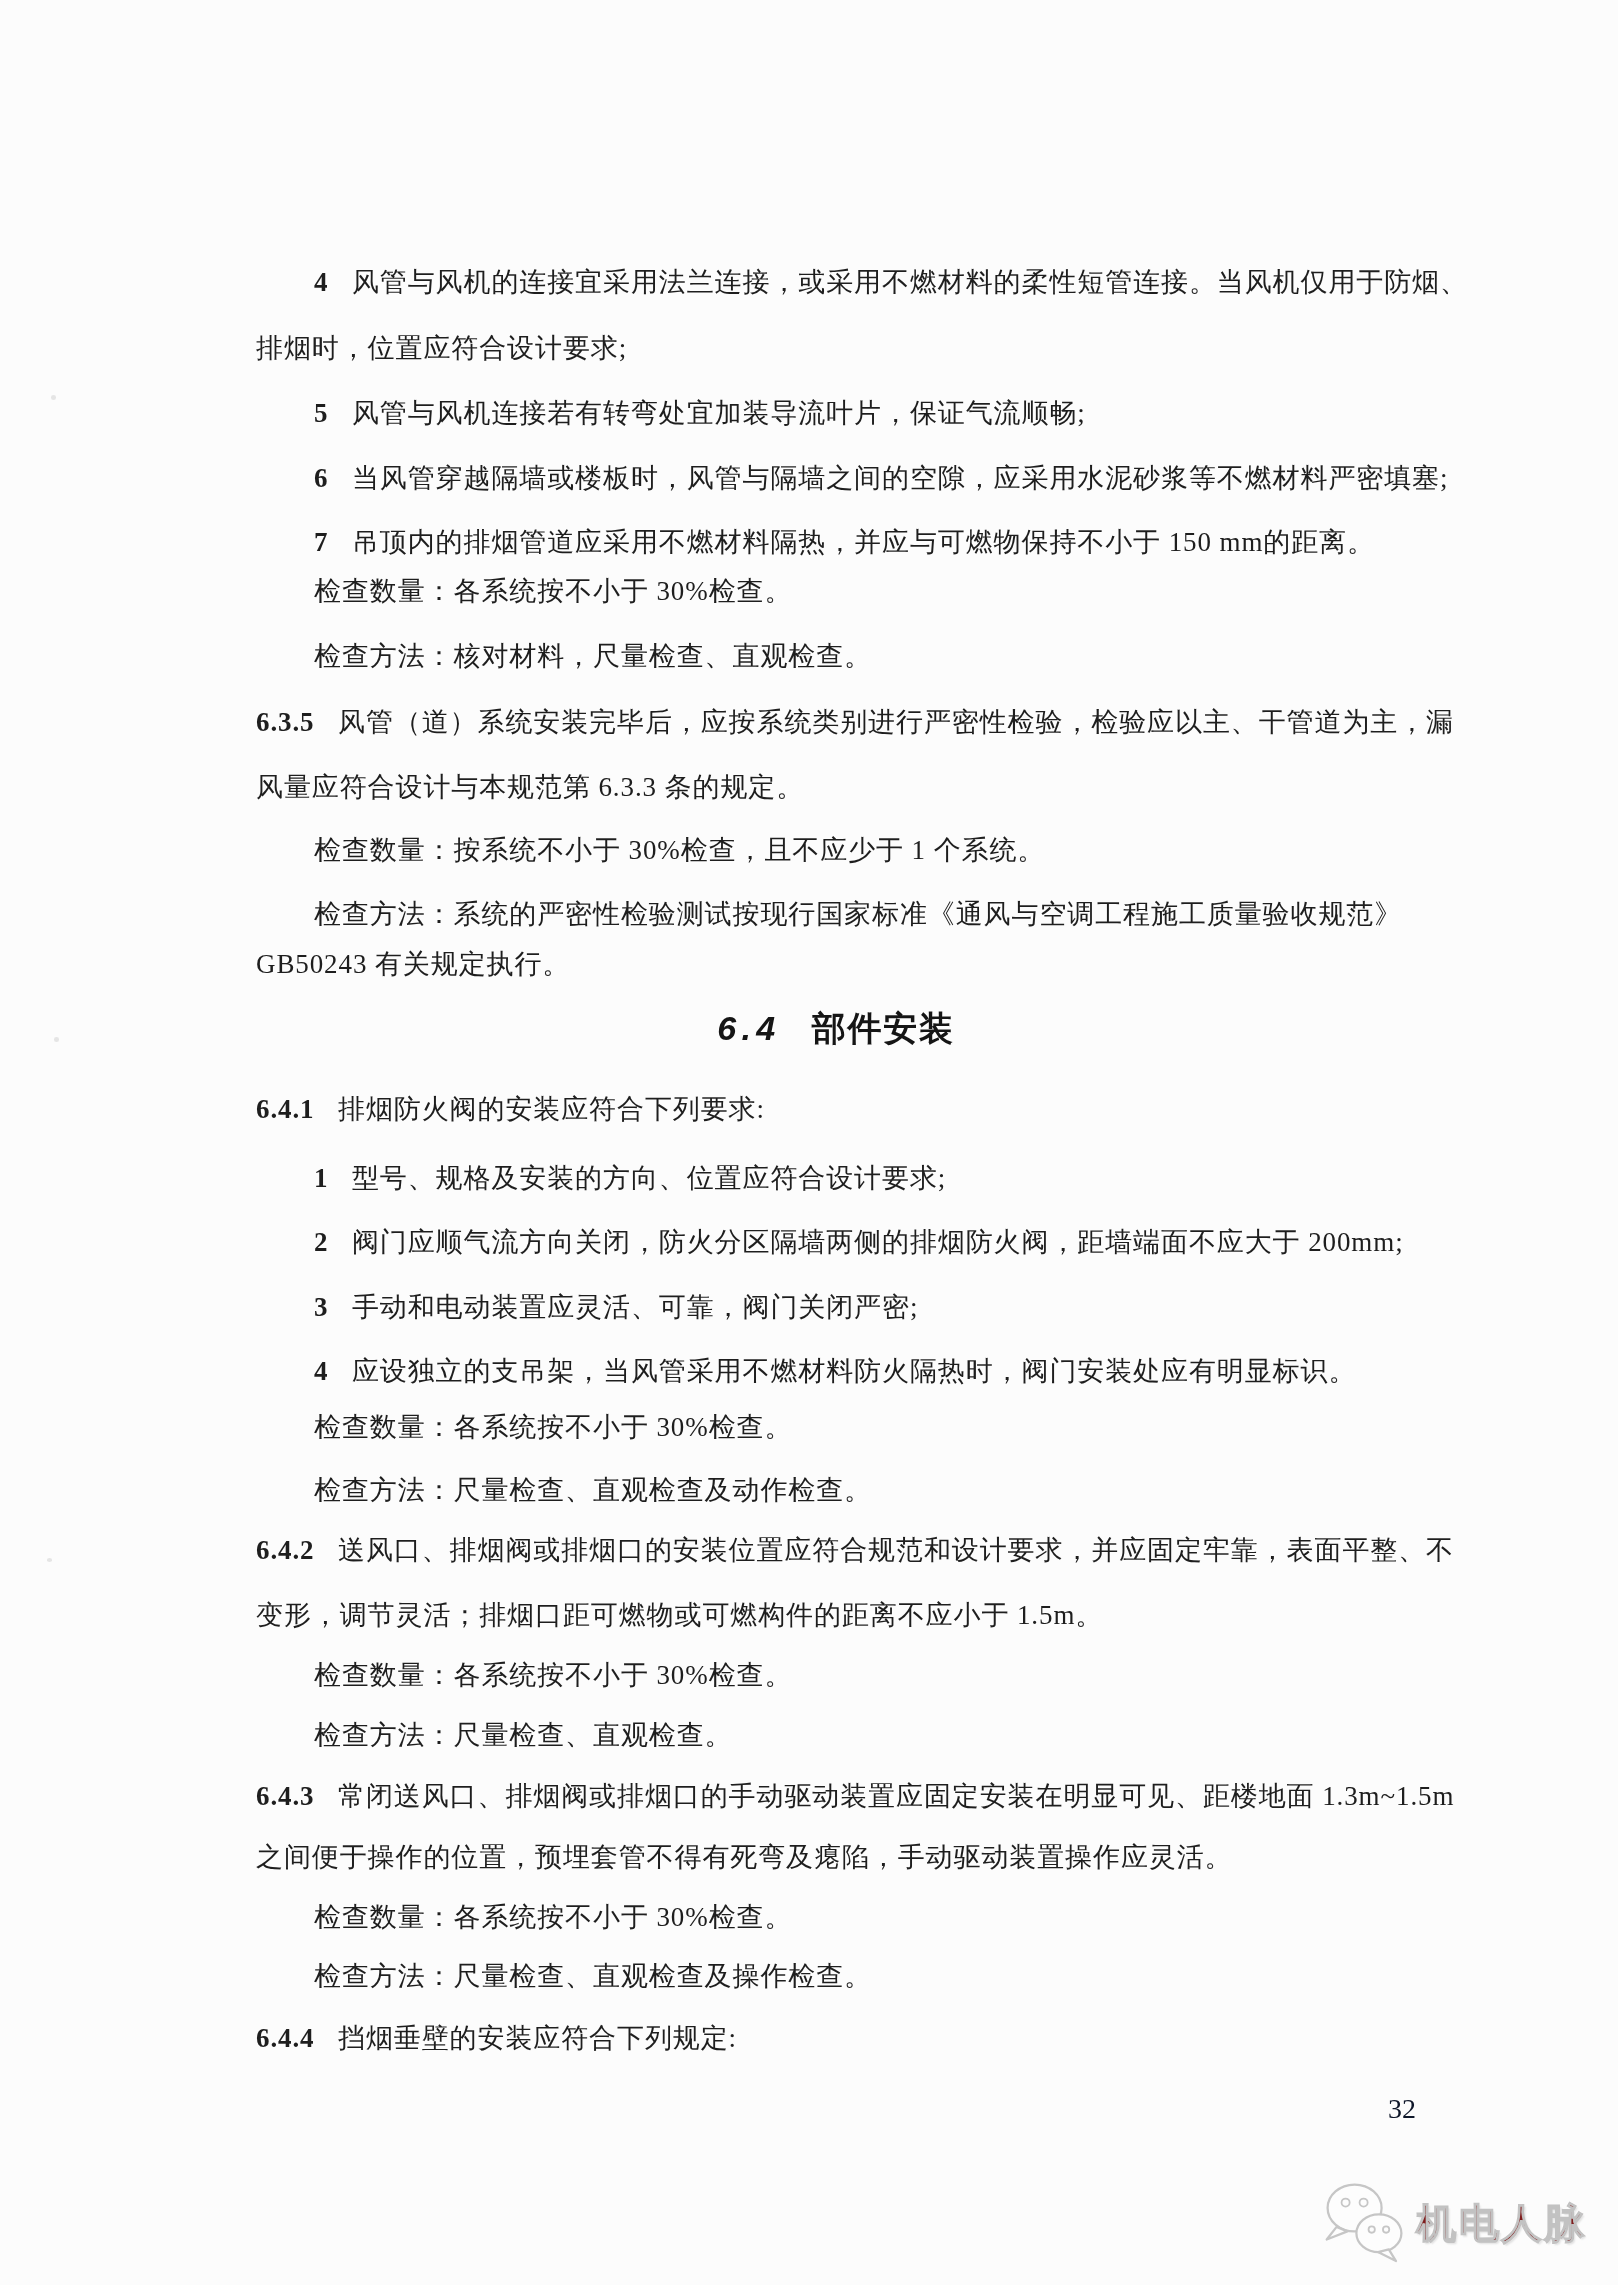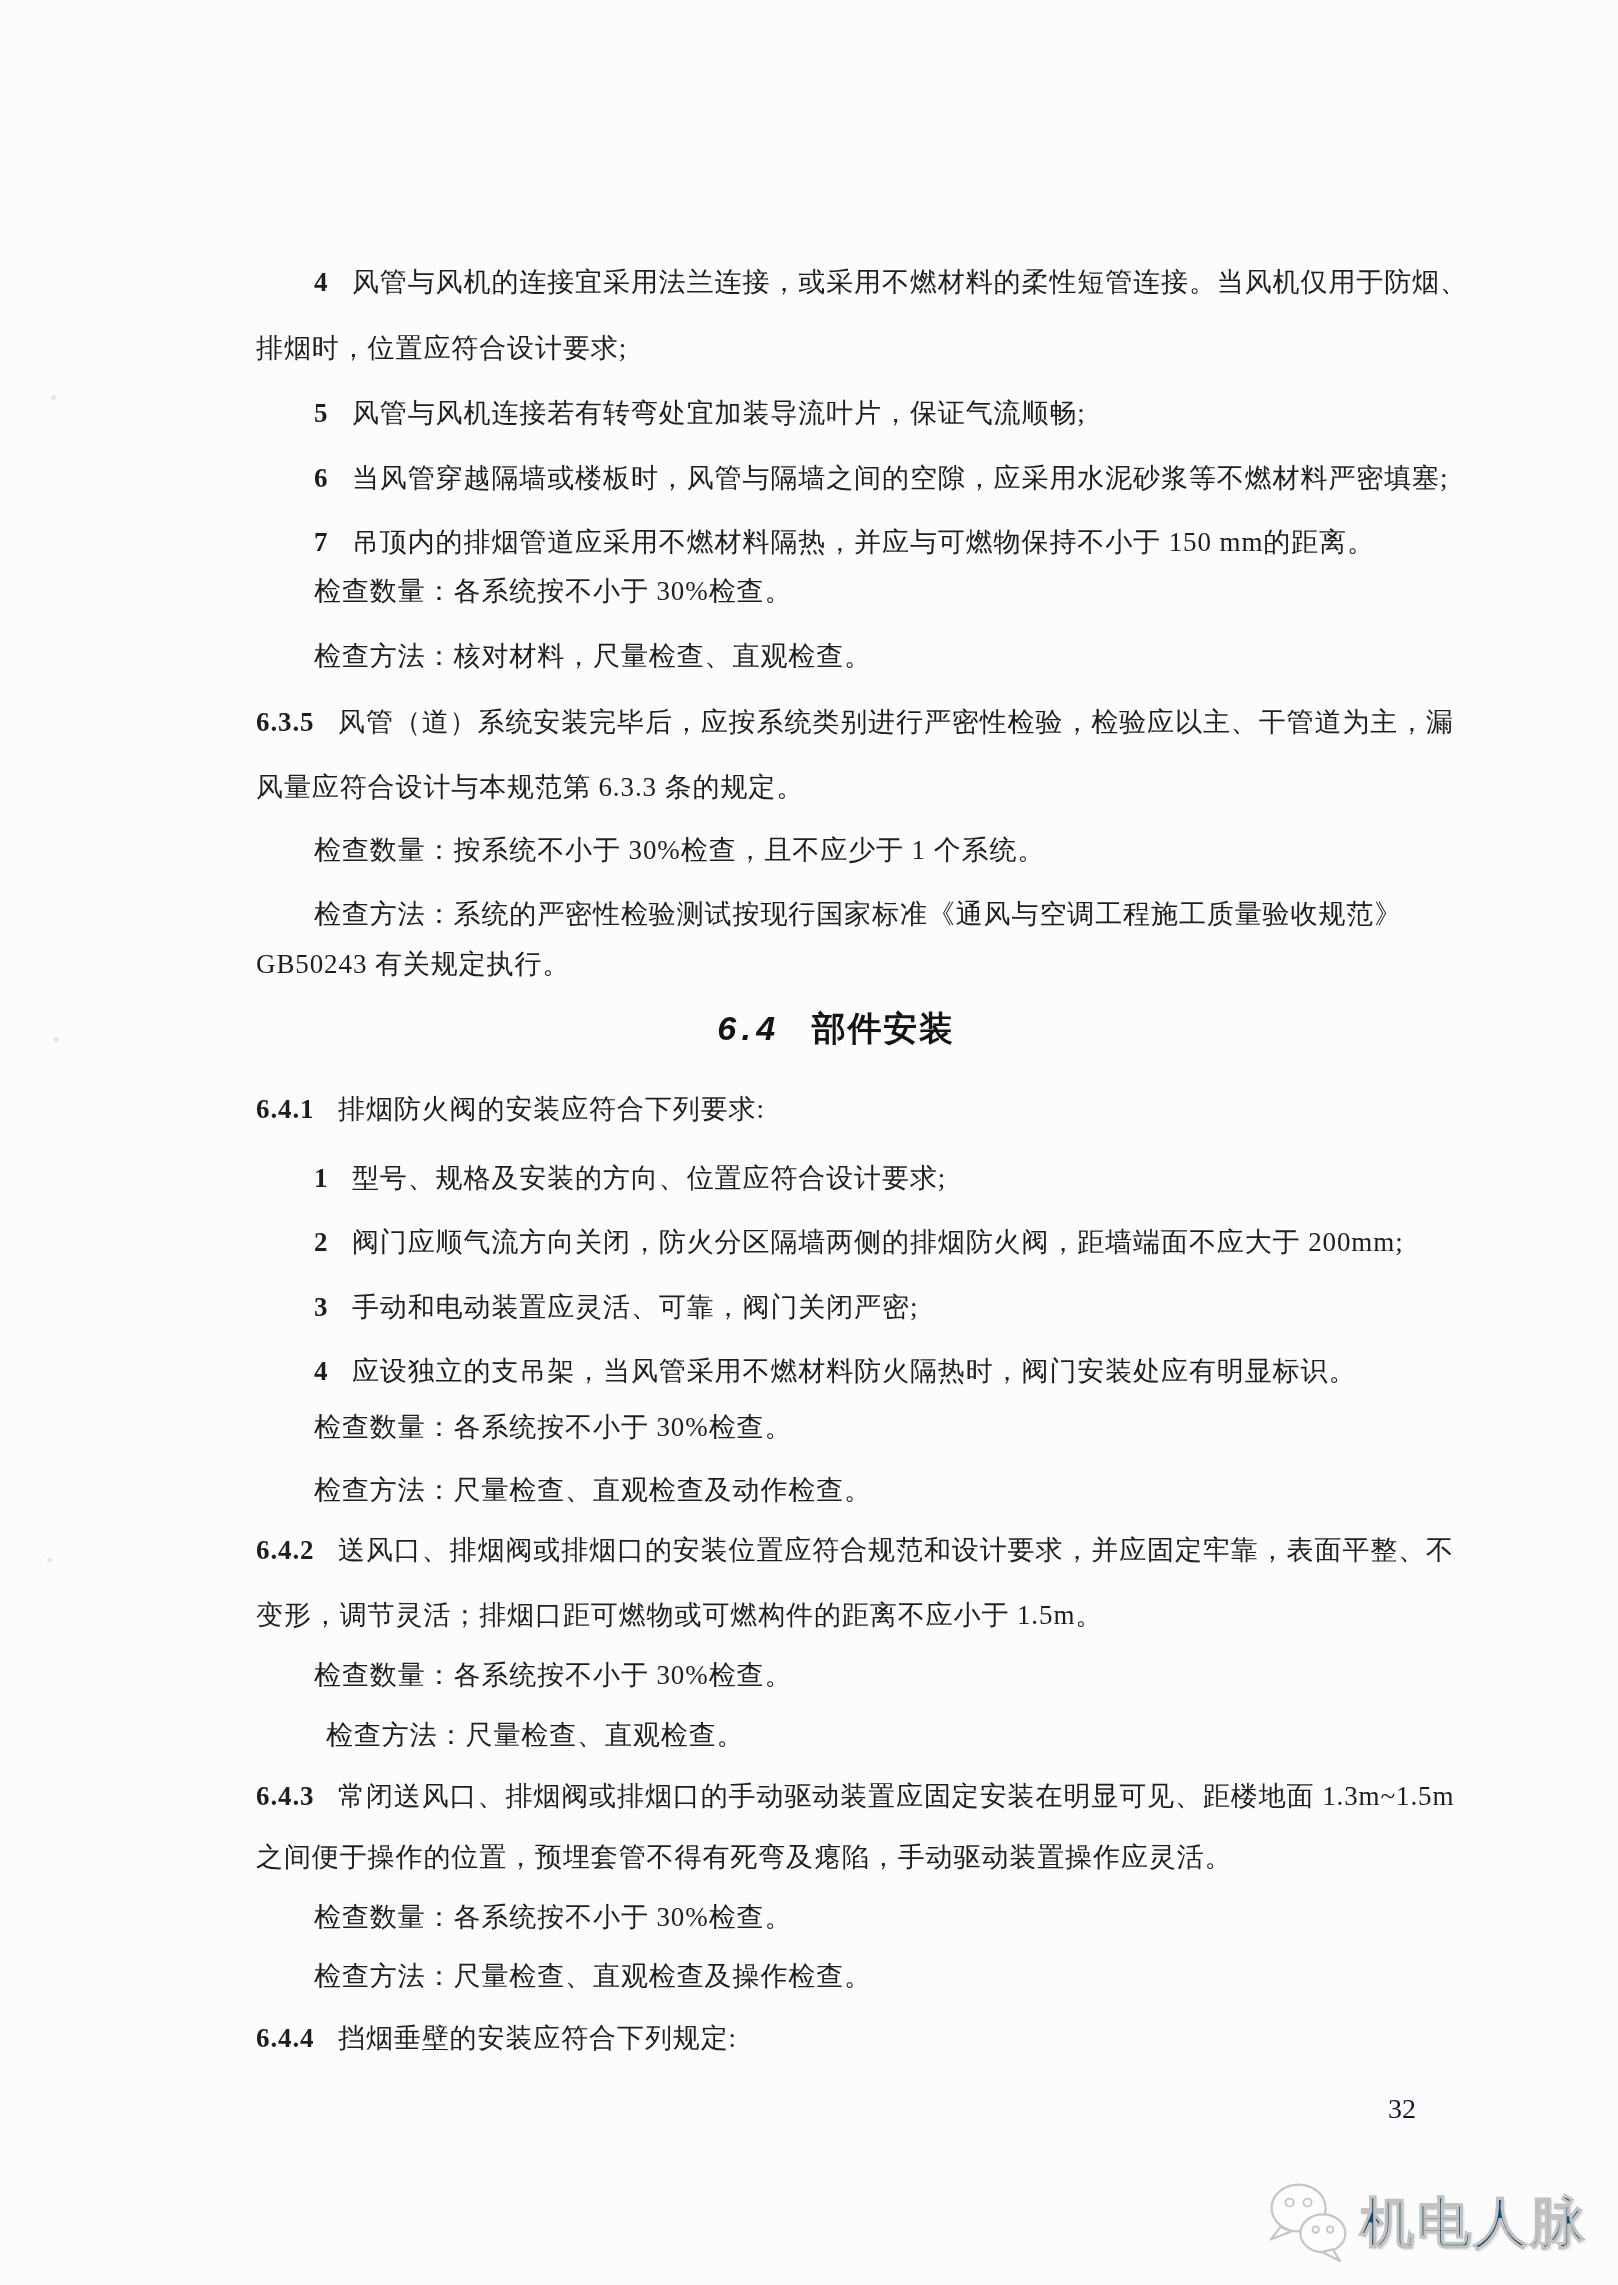--- a/index.html
+++ b/index.html
@@ -34,23 +34,23 @@
     text-align:right;
     font-family:"Liberation Serif","DejaVu Serif",serif;
     font-size:28px;color:#0f172a;
   }
   .watermark{
     position:absolute;right:31px;bottom:18px;
     display:flex;align-items:center;gap:11px;
   }
   .wm-text{
     font-family:Liberation Mono, monospace;
-    font-size:54px;font-weight:700;
+    font-size:40px;font-weight:700;
     letter-spacing:2.7px;
-    color:#0c4a6e;
+    color:#7f1d1d;
     -webkit-text-stroke:1.4px #c2c2c2;
     text-shadow:1.8px 1.8px 1.8px #e2e2e2;
     white-space:nowrap;
   }
   .speck{position:absolute;background:#b9b9b9;border-radius:50%;opacity:.35;}
 </style>
 </head>
 <body>
 
 <div class="page">
@@ -71,21 +71,21 @@
       <div class="line" style="top: 1091px;"><span class="label">6.4.1</span><span>排烟防火阀的安装应符合下列要求:</span></div>
       <div class="line indent" style="top: 1160px;"><span class="label">1</span><span>型号、规格及安装的方向、位置应符合设计要求;</span></div>
       <div class="line indent" style="top: 1224px;"><span class="label">2</span><span>阀门应顺气流方向关闭，防火分区隔墙两侧的排烟防火阀，距墙端面不应大于 200mm;</span></div>
       <div class="line indent" style="top: 1289px; text-align: center;"><span class="label">3</span><span>手动和电动装置应灵活、可靠，阀门关闭严密;</span></div>
       <div class="line indent" style="top: 1353px;"><span class="label">4</span><span>应设独立的支吊架，当风管采用不燃材料防火隔热时，阀门安装处应有明显标识。</span></div>
       <div class="line indent" style="top: 1409px;"><span>检查数量：各系统按不小于 30%检查。</span></div>
       <div class="line indent" style="top: 1472px;"><span>检查方法：尺量检查、直观检查及动作检查。</span></div>
       <div class="line" style="top: 1532px;"><span class="label">6.4.2</span><span>送风口、排烟阀或排烟口的安装位置应符合规范和设计要求，并应固定牢靠，表面平整、不</span></div>
       <div class="line" style="top: 1597px;"><span>变形，调节灵活；排烟口距可燃物或可燃构件的距离不应小于 1.5m。</span></div>
       <div class="line indent" style="top: 1657px;"><span>检查数量：各系统按不小于 30%检查。</span></div>
-      <div class="line indent" style="top: 1717px; margin-left: 12px;"><span>检查方法：尺量检查、直观检查。</span></div>
+      <div class="line indent" style="top: 1717px;"><span>检查方法：尺量检查、直观检查。</span></div>
       <div class="line" style="top: 1778px;"><span class="label">6.4.3</span><span>常闭送风口、排烟阀或排烟口的手动驱动装置应固定安装在明显可见、距楼地面 1.3m~1.5m</span></div>
       <div class="line" style="top: 1839px;"><span>之间便于操作的位置，预埋套管不得有死弯及瘪陷，手动驱动装置操作应灵活。</span></div>
       <div class="line indent" style="top: 1899px;"><span>检查数量：各系统按不小于 30%检查。</span></div>
       <div class="line indent" style="top: 1958px;"><span>检查方法：尺量检查、直观检查及操作检查。</span></div>
       <div class="line" style="top: 2020px;"><span class="label">6.4.4</span><span>挡烟垂壁的安装应符合下列规定:</span></div>
     </div>
 
   <div class="heading">
     <span class="num">6.4</span><span>部件安装</span>
   </div>

